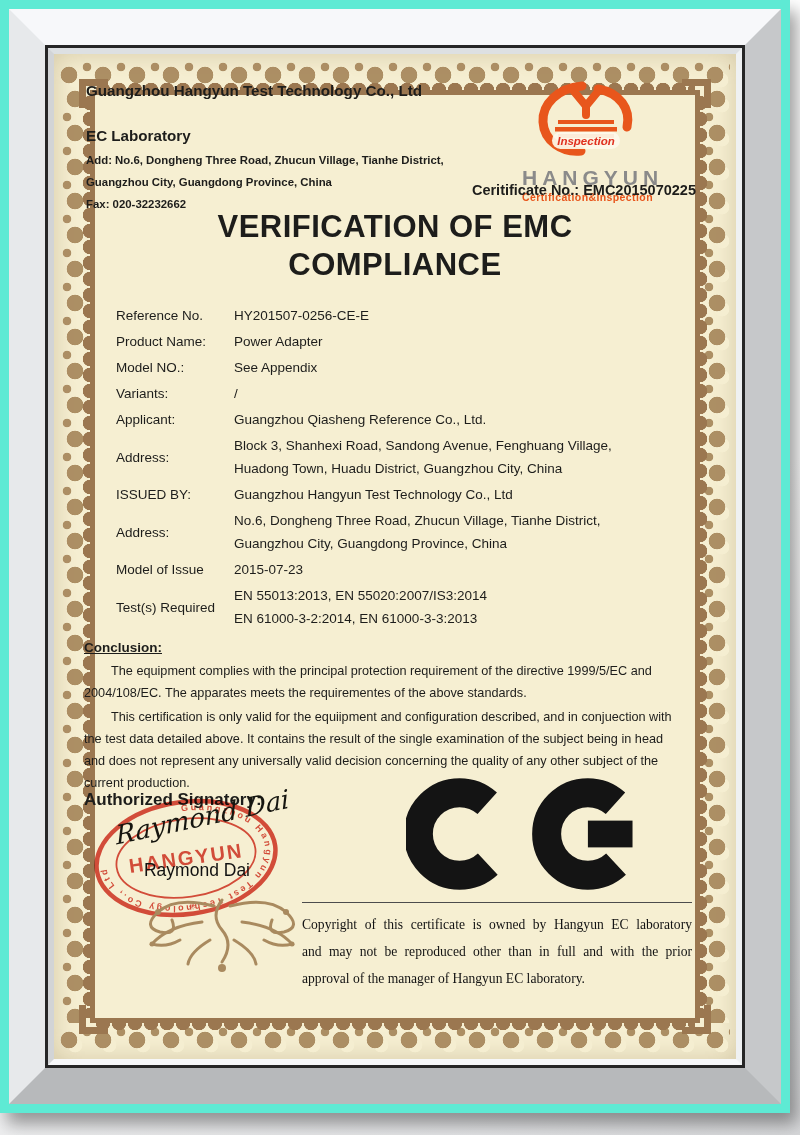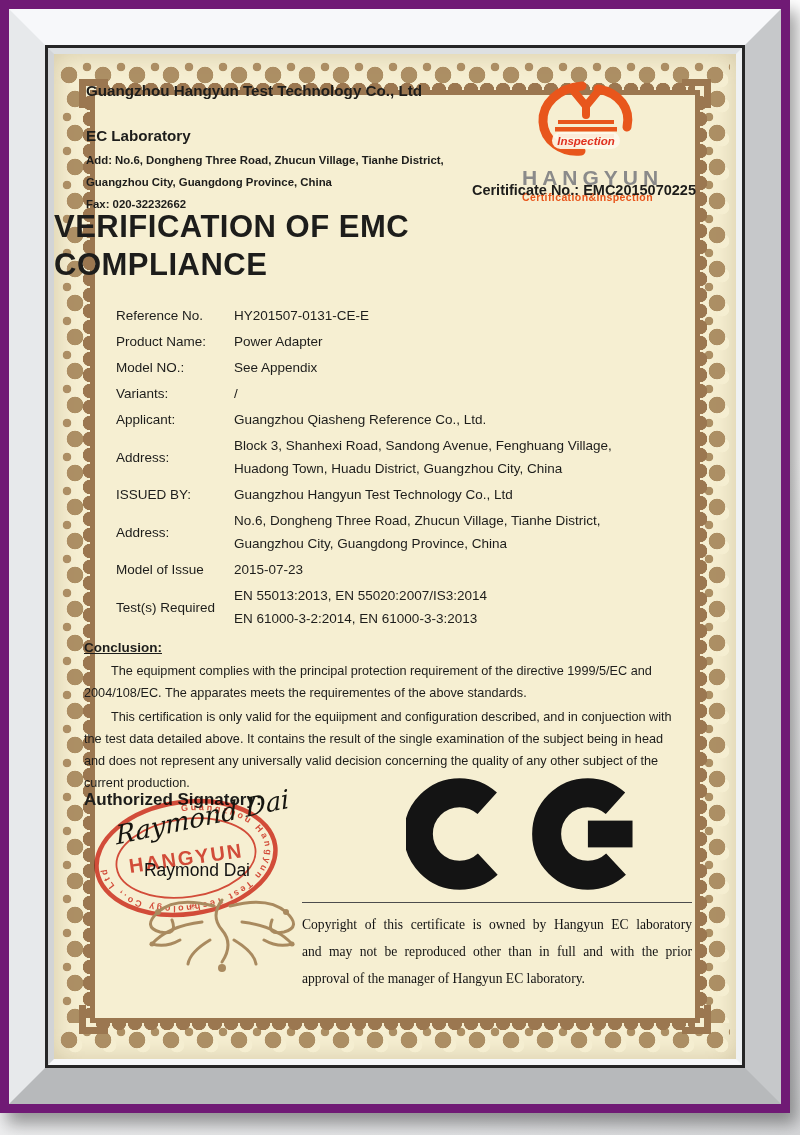--- a/index.html
+++ b/index.html
@@ -4,21 +4,21 @@
 <style>
   html,body{margin:0;padding:0;}
   body{
     width:800px;height:1135px;overflow:hidden;
     background:linear-gradient(155deg,#ffffff 55%,#e2e3e5 90%,#d7d8da);
     font-family:"Liberation Sans",sans-serif;color:#1d1d1b;
   }
   .photo{position:relative;width:800px;height:1135px;}
   
   .frame-outer{position:absolute;left:0;top:0;right:10px;bottom:22px;
-    background:#701a75;padding:9px;box-shadow:7px 11px 16px rgba(0,0,0,.38);}
+    background:#5eead4;padding:9px;box-shadow:7px 11px 16px rgba(0,0,0,.38);}
   .frame-metal{position:absolute;inset:9px;
     border:36px solid;border-color:#f7f8fa #c6c8ca #b7b9bb #e7e9eb;}
   .frame-lip{position:absolute;inset:0;border:3px solid #262626;}
   .frame-bevel{position:absolute;inset:0;border:6px solid;
     border-color:#dde0e2 #eff1f2 #f7f8f9 #d2d4d6;}
   
   .paper{position:absolute;inset:0;background:#f6efd2;
     box-shadow:inset 0 0 26px rgba(125,100,55,.28);overflow:hidden;}
   .orn{position:absolute;opacity:.95;}
   .orn-h{left:6px;right:6px;height:30px;
@@ -52,21 +52,21 @@
   .corn-br{right:25px;bottom:25px;border-right:7px solid #9b7750;border-bottom:7px solid #9b7750;}
   
   .hdr{position:absolute;top:28px;left:32px;width:430px;font-weight:bold;}
   .hdr .h1{font-size:15.2px;margin-bottom:6px;}
   .hdr .h2{font-size:15.2px;margin-bottom:10px;margin-top:28px;}
   .hdr .h3{font-size:11.4px;margin-bottom:10px;}
   .logo{position:absolute;top:26px;right:28px;width:186px;text-align:left;}
   .logo-name{font-size:21px;font-weight:bold;letter-spacing:5px;color:#8a8a8a;margin-top:2px;}
   .logo-tag{font-size:10.5px;font-weight:bold;color:#e8561c;letter-spacing:.4px;margin-top:1px;}
   .certno{position:absolute;top:128px;right:40px;font-size:14.5px;font-weight:bold;}
-  .title{position:absolute;top:154px;left:0;right:0;text-align:left;
+  .title{position:absolute;top:154px;left:0;right:0;text-align:center;
     font-size:31px;font-weight:bold;line-height:38px;letter-spacing:.5px;}
   
   .flow{position:absolute;top:250px;left:30px;width:594px;}
   .frow{display:flex;margin-bottom:3px;font-size:13.5px;}
   .flbl{width:150px;padding-left:32px;box-sizing:border-box;display:flex;align-items:center;}
   .fval{flex:1;line-height:23px;}
   .concl{margin-top:10px;}
   .concl h3{font-size:13.5px;margin:0 0 5px;text-decoration:underline;}
   .concl p{margin:0 0 2px;font-size:12.7px;line-height:22px;text-indent:27px;}
   
@@ -141,21 +141,21 @@
             <div class="title">
               <div>VERIFICATION OF EMC</div>
               <div>COMPLIANCE</div>
             </div>
 
             <div class="flow">
               <div>
                   <div class="frow">
                     <div class="flbl">Reference No.</div>
                     <div class="fval">
-                      <div>HY201507-0131-CE-E</div>
+                      <div>HY201507-0256-CE-E</div>
                     </div>
                   </div>
                   <div class="frow">
                     <div class="flbl">Product Name:</div>
                     <div class="fval">
                       <div>Power Adapter</div>
                     </div>
                   </div>
                   <div class="frow">
                     <div class="flbl">Model NO.:</div>

